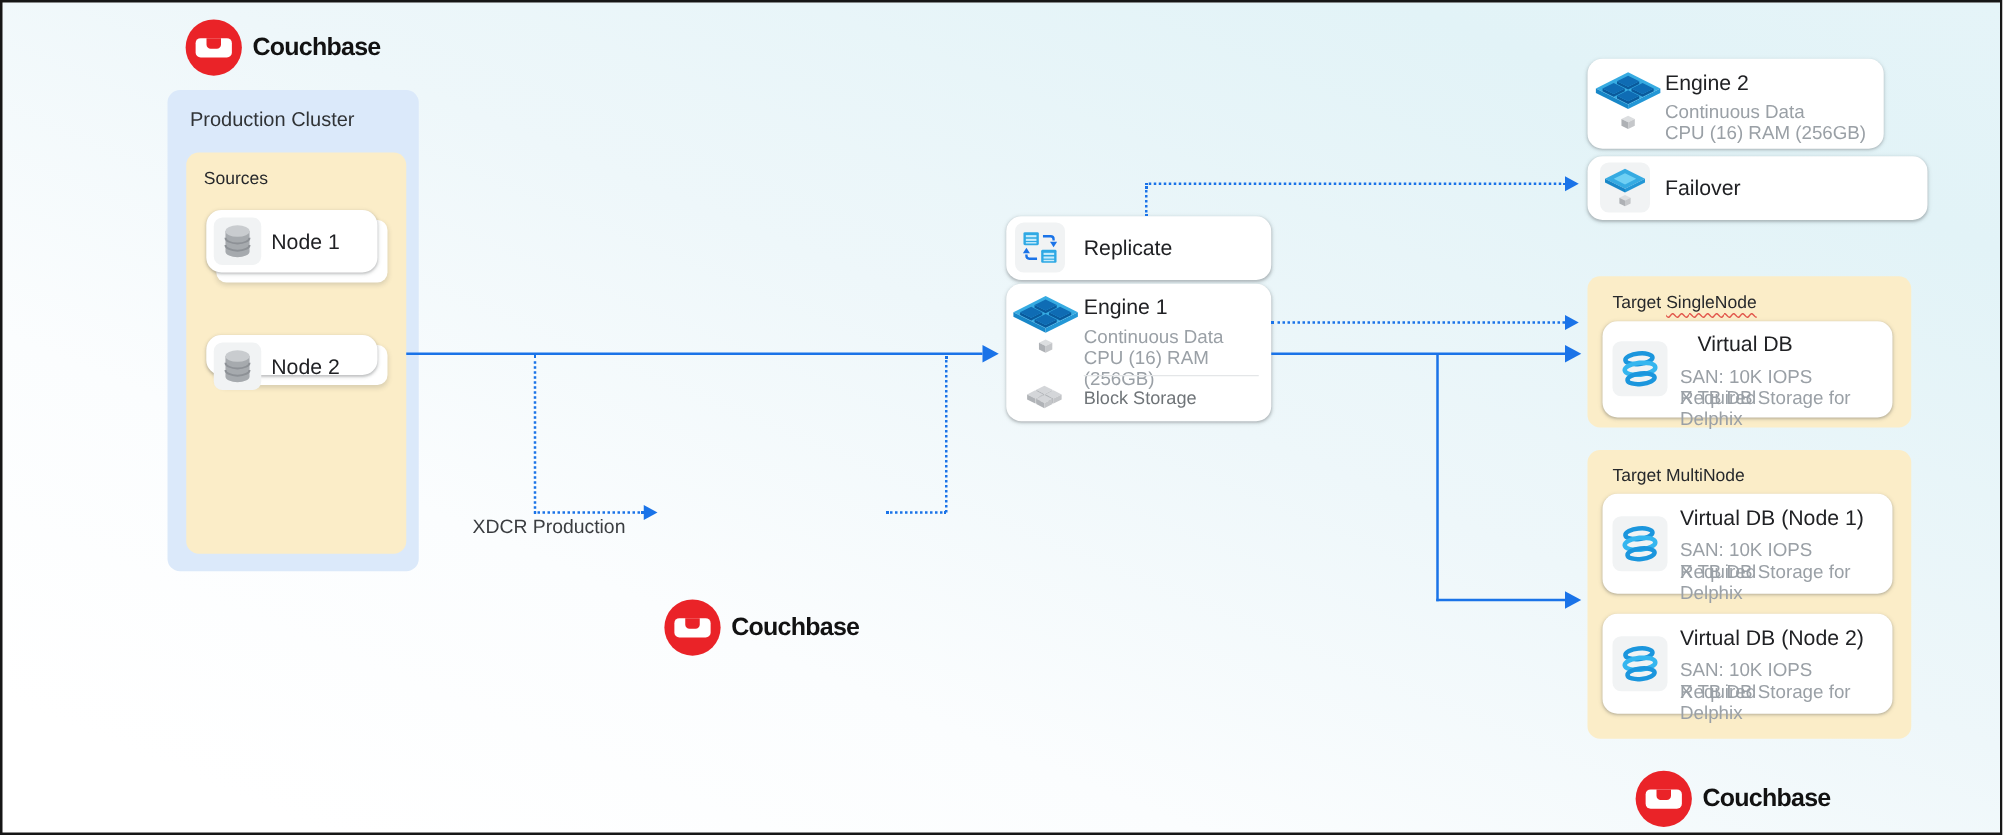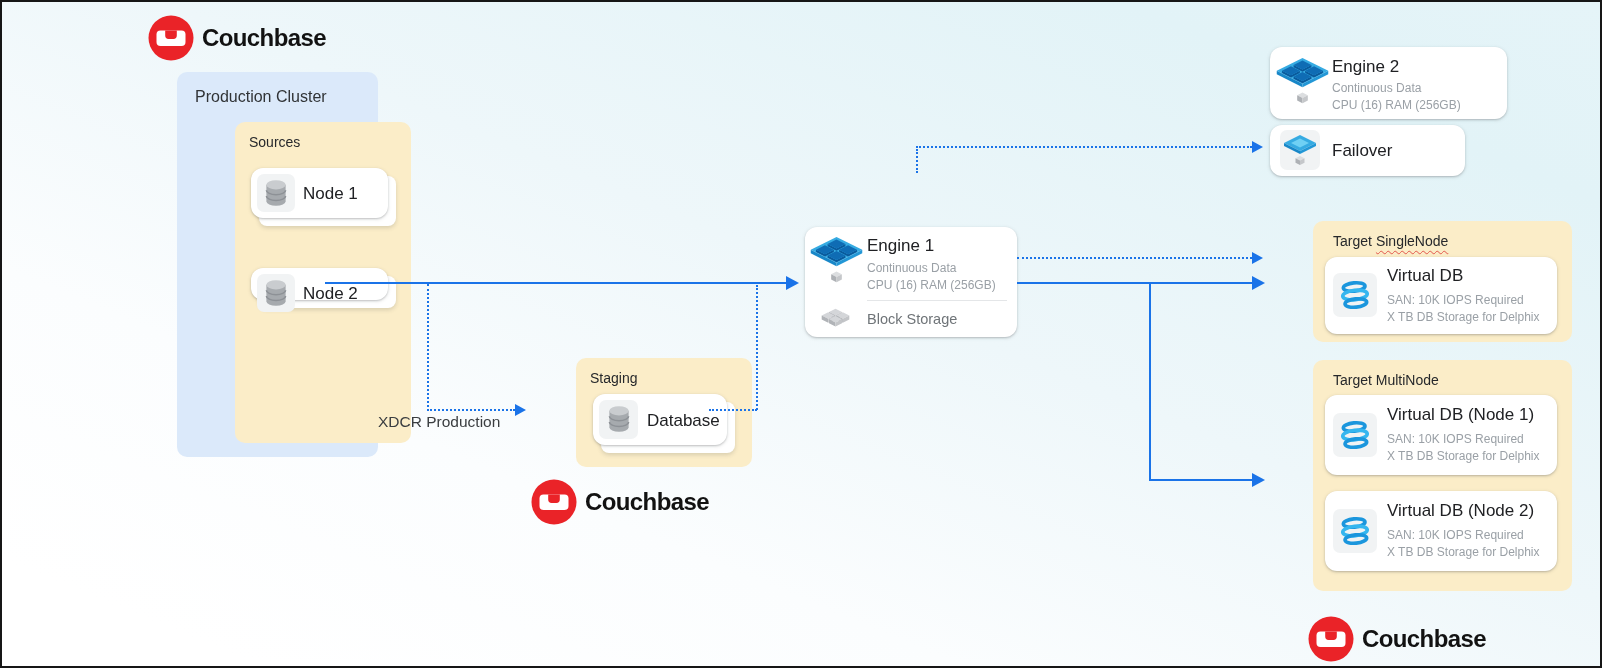--- a/index.html
+++ b/index.html
@@ -4,50 +4,50 @@
 <style>
   html,body{margin:0;padding:0;background:#fff;}
   .canvas{
     position:relative;width:1602px;height:668px;box-sizing:border-box;
     border:2px solid #161616;overflow:hidden;
     background:linear-gradient(to top right,#ffffff 8%,#fbfdfe 30%,#eef7fa 55%,#e2f3f7 85%,#e5f4f8 100%);
     font-family:"Liberation Sans","DejaVu Sans",sans-serif;
   }
   .abs{position:absolute;}
   
-  .panel{position:absolute;border-radius:10px;z-index:0;margin-left:43px;}
+  .panel{position:absolute;border-radius:10px;z-index:0;}
   .panel.blue{background:#dbe9fa;}
   .panel.tan{background:#fbedc8;}
   .big-label{position:absolute;font-size:16px;color:#303336;}
   .panel-label{position:absolute;font-size:14px;color:#26282b;}
   
   .card{position:absolute;background:#fff;border-radius:12px;
     box-shadow:0 1px 2px rgba(60,64,67,.25),0 1px 4px rgba(60,64,67,.12);}
   .stacked::after{content:"";position:absolute;left:8px;top:8px;width:100%;height:100%;
     background:#fff;border-radius:8px;box-shadow:0 2px 4px rgba(60,64,67,.18);z-index:-1;}
   .icon-sq{position:absolute;background:#f1f3f4;border-radius:7px;
     display:flex;align-items:center;justify-content:center;}
   .node-label{position:absolute;font-size:17px;color:#202124;}
   .card-title{position:absolute;font-size:17px;color:#202124;}
-  .card-sub{position:absolute;font-size:12px;color:#9aa0a6;}
+  .card-sub{position:absolute;font-size:15px;color:#9aa0a6;}
   .bs-label{position:absolute;font-size:14.5px;color:#6f7478;}
   .divider{position:absolute;height:1px;background:#e4e6e8;}
   
   .arrow{position:absolute;z-index:1;}
   .solid-h{height:2px;background:#1a73e8;}
   .solid-v{width:2px;background:#1a73e8;}
   .dot-h{height:0;border-top:2px dotted #1a73e8;}
   .dot-v{width:0;border-left:2px dotted #1a73e8;}
   .head-r{width:0;height:0;border-top:7px solid transparent;border-bottom:7px solid transparent;
     border-left:13px solid #1a73e8;}
   .head-r.sm{border-top-width:6px;border-bottom-width:6px;border-left-width:11px;}
   .flow-label{position:absolute;font-size:15.5px;color:#3a3d40;}
   
   .cb-logo{position:absolute;display:flex;align-items:center;gap:8px;z-index:2;}
-  .cb-word{font-size:24px;font-weight:700;color:#121212;letter-spacing:-0.6px;}
+  .cb-word{font-size:20px;font-weight:700;color:#121212;letter-spacing:-0.6px;}
   
   .squiggle{text-decoration-line:underline;text-decoration-style:wavy;
     text-decoration-color:#e2574c;text-decoration-thickness:1px;text-underline-offset:4px;}
   .prefix{margin-right:4px;}
 </style>
 </head>
 <body>
 
 <div class="canvas">
 
@@ -76,35 +76,40 @@
               <path d="M3.5 17.5 a10 4.8 0 0 0 20 0" stroke="#8d9196" stroke-width="1.6" fill="none"></path>
               <ellipse cx="13.5" cy="6" rx="10" ry="4.8" fill="#c9cccf"></ellipse>
             </svg>
         </div>
         <div class="node-label" style="left:52px;top:16px">Node 2</div>
       </div>
 
     </div>
   </div>
 
-  <div class="panel tan" style="left:531px;top:356px;width:176px;height:109px">
-    <div class="panel-label" style="left:14px;top:12px">Staging</div>
-    <div class="card stacked" style="left:17px;top:36px;width:134px;height:51px">
-      <div class="icon-sq" style="left:6px;top:6px;width:39px;height:39px">
-        <svg width="26" height="29" viewBox="0 0 27 30">
-            <path d="M3.5 6 V23 a10 4.8 0 0 0 20 0 V6" fill="#a6aaae"></path>
-            <path d="M3.5 11.5 a10 4.8 0 0 0 20 0" stroke="#8d9196" stroke-width="1.6" fill="none"></path>
-            <path d="M3.5 17.5 a10 4.8 0 0 0 20 0" stroke="#8d9196" stroke-width="1.6" fill="none"></path>
-            <ellipse cx="13.5" cy="6" rx="10" ry="4.8" fill="#c9cccf"></ellipse>
-          </svg>
-      </div>
-      <div class="node-label" style="left:54px;top:17px">Database</div>
-    </div>
-  </div>
-
+
+  <div class="card" style="left:803px;top:171px;width:212px;height:51px">
+    <div class="icon-sq" style="left:7px;top:5px;width:40px;height:40px">
+      <svg width="34" height="34" viewBox="0 0 36 36">
+          <rect x="4" y="5" width="13" height="11" rx="1.2" fill="#2fa9e4"></rect>
+          <rect x="6" y="7.5" width="9" height="1.8" fill="#c8ecfb"></rect>
+          <rect x="6" y="10.6" width="9" height="1.8" fill="#c8ecfb"></rect>
+          <rect x="6" y="13.4" width="9" height="1.2" fill="#c8ecfb"></rect>
+          <rect x="19" y="20" width="13" height="11" rx="1.2" fill="#2fa9e4"></rect>
+          <rect x="21" y="22.5" width="9" height="1.8" fill="#c8ecfb"></rect>
+          <rect x="21" y="25.6" width="9" height="1.8" fill="#c8ecfb"></rect>
+          <rect x="21" y="28.4" width="9" height="1.2" fill="#c8ecfb"></rect>
+          <path d="M20.5 8.5 h6.5 q2.5 0 2.5 2.5 v1" fill="none" stroke="#1a73e8" stroke-width="2"></path>
+          <path d="M26.5 13.2 h6 l-3 4.5 Z" fill="#1a73e8"></path>
+          <path d="M15.5 27.5 h-6.5 q-2.5 0 -2.5 -2.5 v-1" fill="none" stroke="#1a73e8" stroke-width="2"></path>
+          <path d="M3.5 22.8 h6 l-3 -4.5 Z" fill="#1a73e8"></path>
+        </svg>
+    </div>
+    <div class="card-title" style="left:62px;top:16px">Replicate</div>
+  </div>
 
   <div class="card" style="left:803px;top:225px;width:212px;height:110px">
     <svg class="abs" style="left:3px;top:9px" width="57" height="48" viewBox="0 0 64 54">
         <polygon points="32,1 61,15.5 32,30 3,15.5" fill="#36abe2"></polygon>
         <polygon points="3,15.5 32,30 32,34 3,19.5" fill="#1887c8"></polygon>
         <polygon points="61,15.5 32,30 32,34 61,19.5" fill="#2397d6"></polygon>
         <polygon points="22,9 32,14 42,9 42,11.5 32,16.5 22,11.5" fill="#0a5a9c"></polygon>
         <polygon points="32,4 42,9 32,14 22,9" fill="#0f6cb4"></polygon>
         <polygon points="35,15.5 45,20.5 55,15.5 55,18 45,23 35,18" fill="#0a5a9c"></polygon>
         <polygon points="45,10.5 55,15.5 45,20.5 35,15.5" fill="#0f6cb4"></polygon>
@@ -152,21 +157,21 @@
         <polygon points="32,17 42,22 32,27 22,22" fill="#0f6cb4"></polygon>
         <polygon points="32,40 38,43 32,46 26,43" fill="#dcdee0"></polygon>
         <polygon points="26,43 32,46 32,52 26,49" fill="#aeb1b5"></polygon>
         <polygon points="38,43 32,46 32,52 38,49" fill="#c5c7ca"></polygon>
       </svg>
     <div class="card-title" style="left:62px;top:10px">Engine 2</div>
     <div class="card-sub" style="left:62px;top:34px">Continuous Data</div>
     <div class="card-sub" style="left:62px;top:51px">CPU (16) RAM (256GB)</div>
   </div>
 
-  <div class="card" style="left:1268px;top:123px;width:195px;height:51px">
+  <div class="card" style="left:1268px;top:123px;width:272px;height:51px">
     <div class="icon-sq" style="left:10px;top:5px;width:40px;height:40px">
       <svg width="34" height="32" viewBox="0 0 34 32">
           <polygon points="17,1 33,9 17,17 1,9" fill="#36abe2"></polygon>
           <polygon points="1,9 17,17 17,20 1,12" fill="#1887c8"></polygon>
           <polygon points="33,9 17,17 17,20 33,12" fill="#2397d6"></polygon>
           <polygon points="17,4.5 26,9 17,13.5 8,9" fill="#6fd0f4"></polygon>
           <polygon points="17,22 21.5,24.2 17,26.4 12.5,24.2" fill="#dcdee0"></polygon>
           <polygon points="12.5,24.2 17,26.4 17,31 12.5,28.8" fill="#aeb1b5"></polygon>
           <polygon points="21.5,24.2 17,26.4 17,31 21.5,28.8" fill="#c5c7ca"></polygon>
         </svg>
@@ -179,21 +184,21 @@
     <div class="card" style="left:12px;top:36px;width:232px;height:77px">
       <div class="icon-sq" style="left:8px;top:16px;width:44px;height:44px">
         <svg width="36" height="36" viewBox="0 0 38 38">
             <g fill="none" transform="rotate(-6 19 19)">
               <ellipse cx="19" cy="10.5" rx="11.5" ry="4.4" stroke="#1b96dd" stroke-width="3.8"></ellipse>
               <ellipse cx="19" cy="19" rx="13" ry="5" stroke="#35b6ef" stroke-width="3.8"></ellipse>
               <ellipse cx="19" cy="27.5" rx="11.5" ry="4.4" stroke="#1b96dd" stroke-width="3.8"></ellipse>
             </g>
           </svg>
       </div>
-      <div class="card-title" style="left:62px;top:9px">Virtual DB</div>
+      <div class="card-title" style="left:76px;top:9px">Virtual DB</div>
       <div class="card-sub" style="left:62px;top:36px">SAN: 10K IOPS Required</div>
       <div class="card-sub" style="left:62px;top:53px">X TB DB Storage for Delphix</div>
     </div>
   </div>
 
   <div class="panel tan" style="left:1268px;top:358px;width:259px;height:231px">
     <div class="panel-label" style="left:20px;top:12px">Target MultiNode</div>
     <div class="card" style="left:12px;top:35px;width:232px;height:80px">
       <div class="icon-sq" style="left:8px;top:18px;width:44px;height:44px">
         <svg width="36" height="36" viewBox="0 0 38 38">

